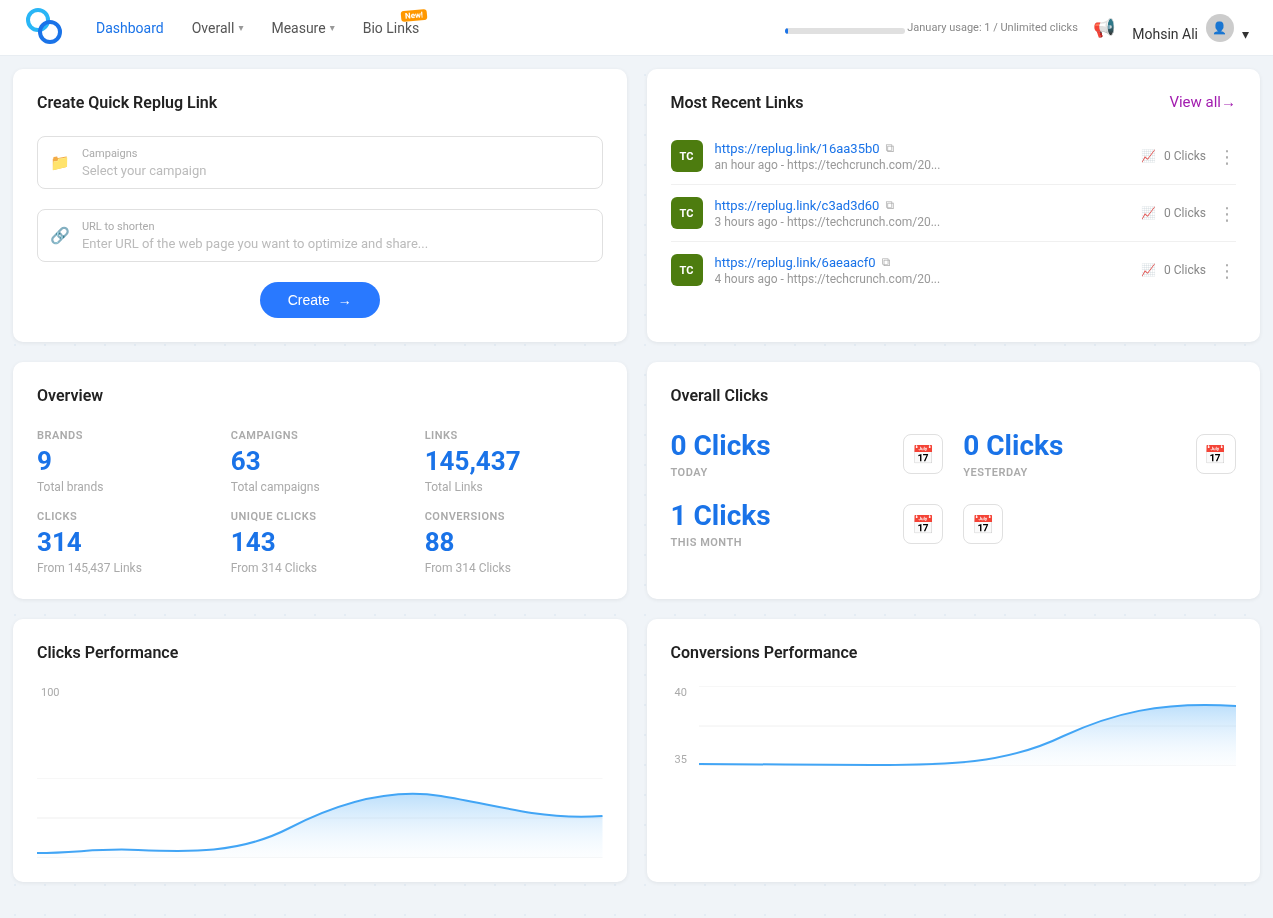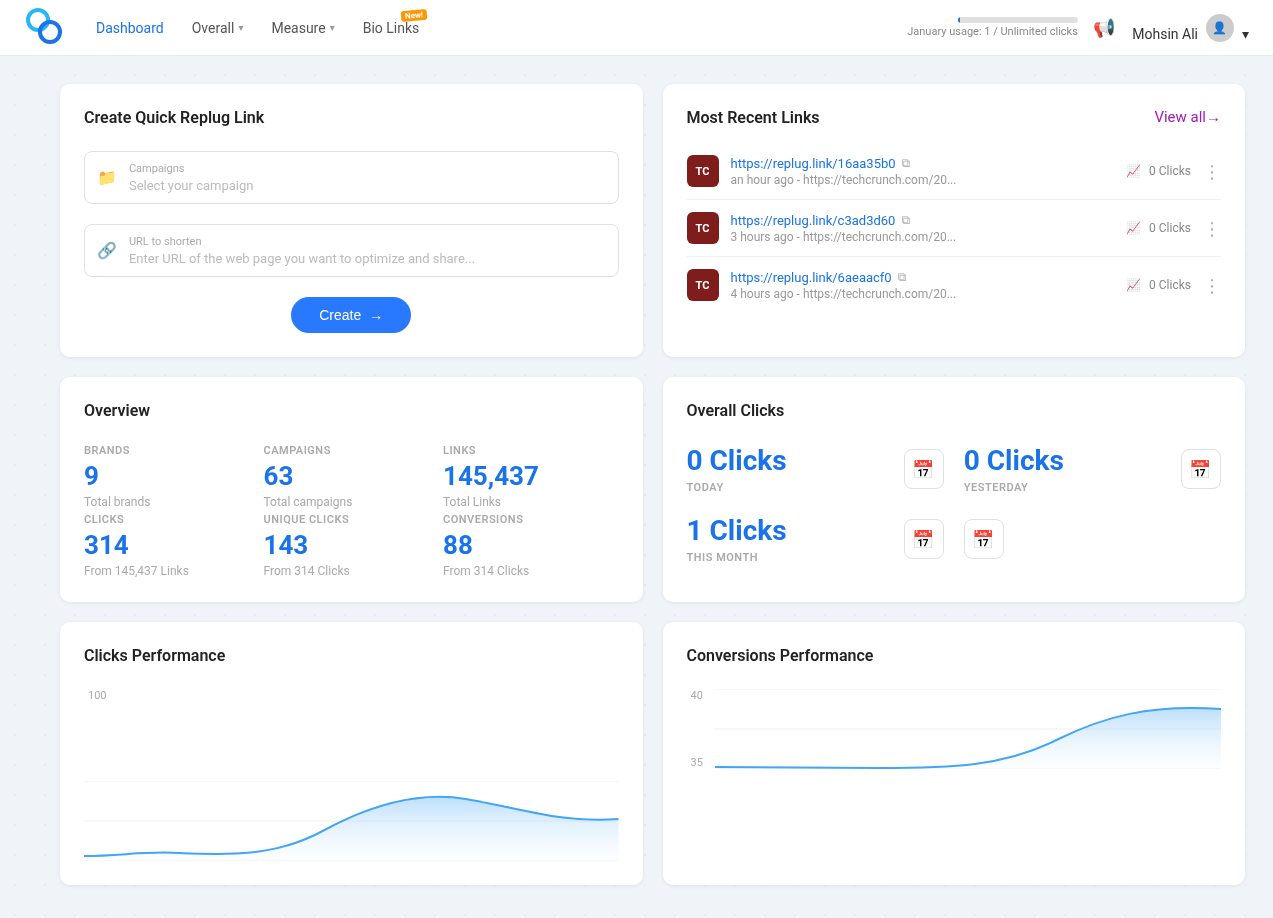--- a/index.html
+++ b/index.html
@@ -53,21 +53,20 @@
       border-radius: 3px;
       transform: rotate(-5deg);
     }
     .navbar-right {
       display: flex;
       align-items: center;
       gap: 16px;
     }
     .usage-bar-container {
       display: flex;
-      flex-direction: column;
       align-items: flex-end;
       gap: 2px;
     }
     .usage-bar {
       width: 120px;
       height: 6px;
       background: #e0e0e0;
       border-radius: 3px;
       overflow: hidden;
     }
@@ -96,25 +95,24 @@
       border-radius: 50%;
       display: flex;
       align-items: center;
       justify-content: center;
       color: #fff;
       font-size: 12px;
     }
 
     
     .main {
-      padding: 28px;
+      padding: 13px;
       display: grid;
       grid-template-columns: 1fr 1fr;
       gap: 20px;
-      margin-left: 32px;
     }
 
     .card {
       background: #fff;
       border-radius: 10px;
       padding: 24px;
       box-shadow: 0 1px 4px rgba(0,0,0,0.07);
     }
 
     
@@ -181,21 +179,21 @@
       display: flex;
       align-items: center;
       padding: 12px 0;
       border-bottom: 1px solid #f0f0f0;
       gap: 12px;
     }
     .link-item:last-child { border-bottom: none; }
     .link-favicon {
       width: 32px;
       height: 32px;
-      background: #7f1d1d;
+      background: #4d7c0f;
       border-radius: 6px;
       display: flex;
       align-items: center;
       justify-content: center;
       color: #fff;
       font-size: 11px;
       font-weight: bold;
       flex-shrink: 0;
     }
     .link-info { flex: 1; min-width: 0; }
@@ -228,21 +226,21 @@
       color: #aaa;
       font-size: 18px;
       cursor: pointer;
       flex-shrink: 0;
     }
 
     
     .overview-grid {
       display: grid;
       grid-template-columns: repeat(3, 1fr);
-      gap: 4px;
+      gap: 16px;
       margin-top: 12px;
     }
     .overview-item {}
     .overview-label {
       font-size: 11px;
       color: #aaa;
       font-weight: 600;
       letter-spacing: 0.5px;
       text-transform: uppercase;
       margin-bottom: 4px;

